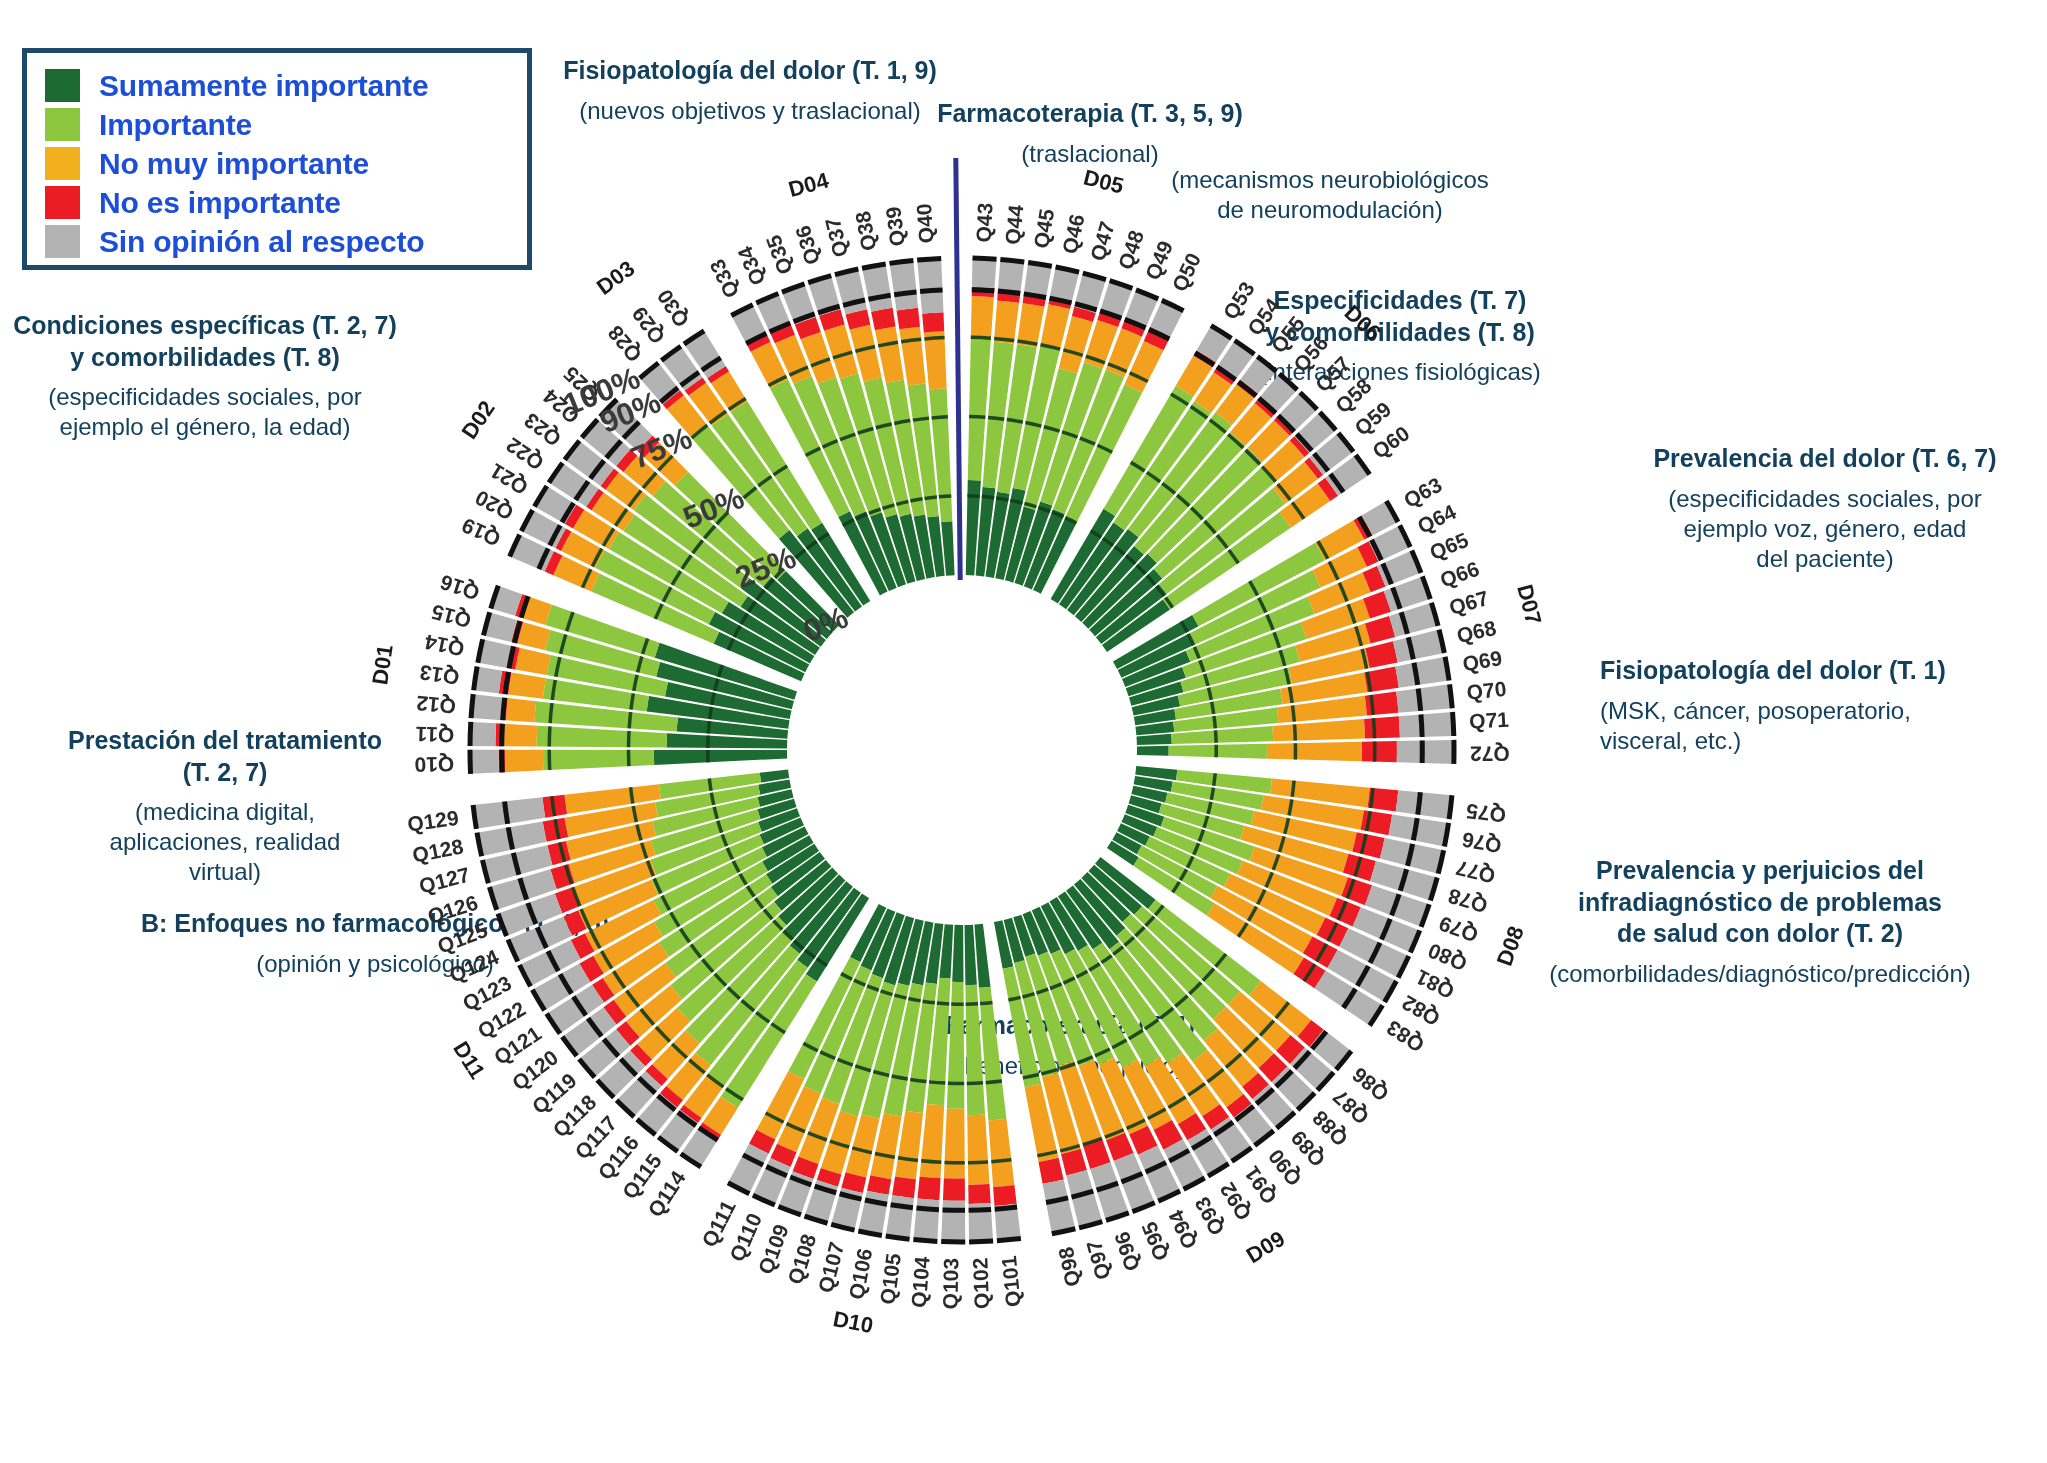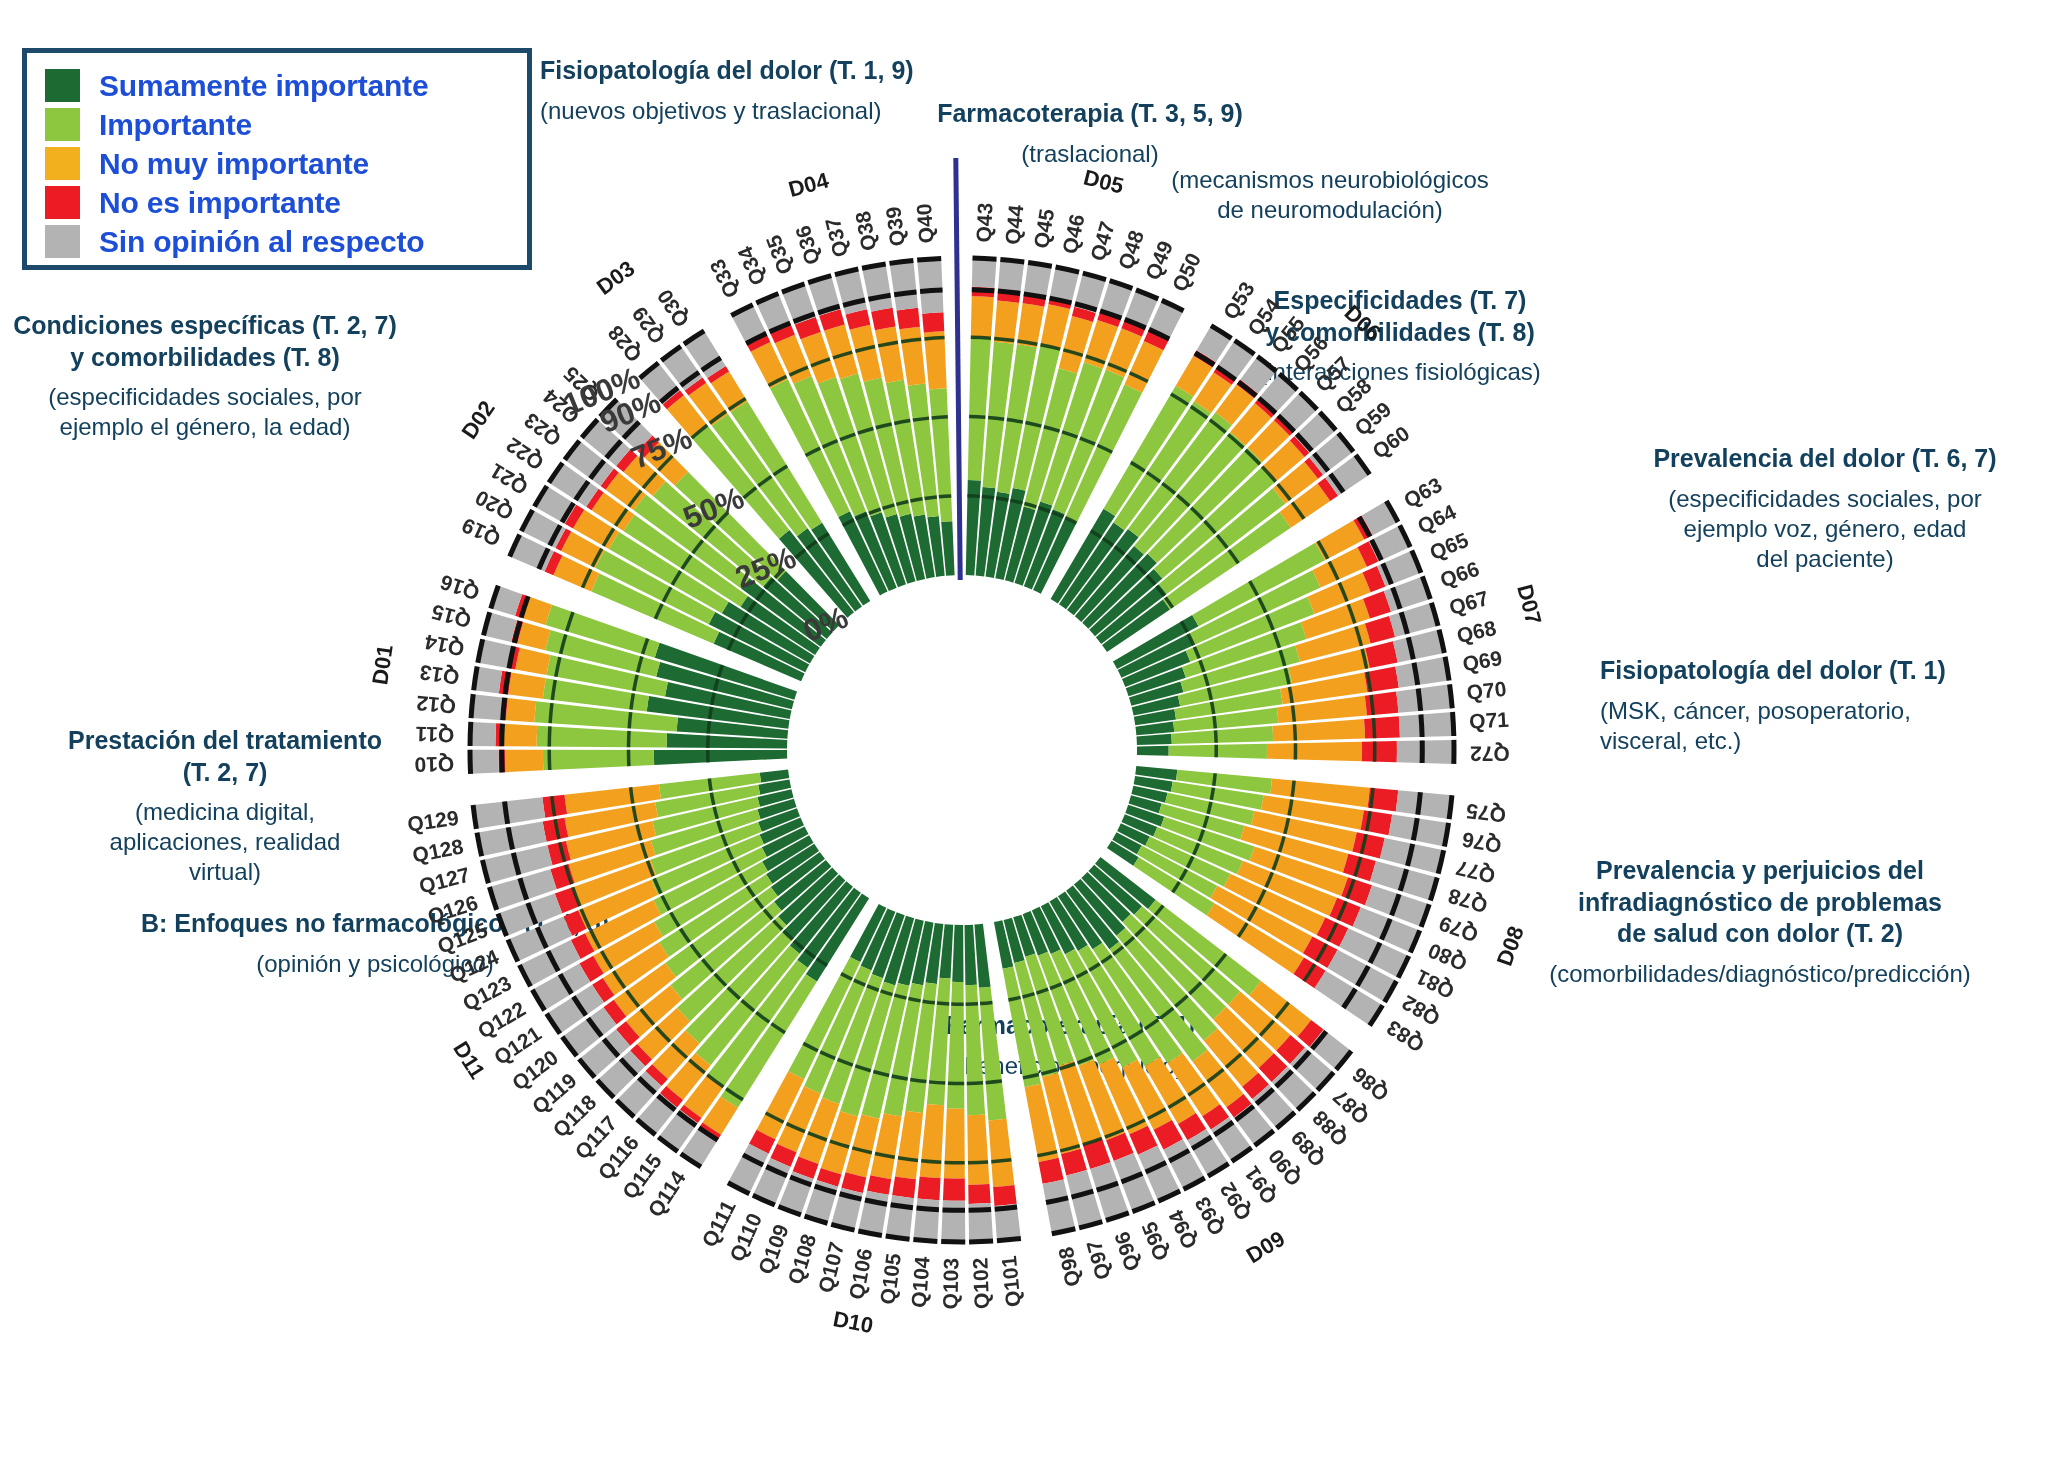--- a/index.html
+++ b/index.html
@@ -53,21 +53,21 @@
       <div class="legend-swatch" style="background: rgb(236, 28, 36);"></div>
       <div class="legend-label">No es importante</div>
     </div>
     <div class="legend-row">
       <div class="legend-swatch" style="background: rgb(179, 179, 179);"></div>
       <div class="legend-label">Sin opinión al respecto</div>
     </div>
   </div>
 
 <div id="annotations">
-    <div class="anno" style="left: 540px; top: 55px; width: 420px; text-align: left;">
+    <div class="anno" style="left: 540px; top: 55px; width: 420px; text-align: center;">
       <div class="hd">Fisiopatología del dolor (T. 1, 9)</div>
       <span class="gap"></span>
       <div class="sb">(nuevos objetivos y traslacional)</div>
     </div>
     <div class="anno" style="left: 900px; top: 62px; width: 380px; text-align: center; margin-top: 36px;">
       <div class="hd">Farmacoterapia (T. 3, 5, 9)</div>
       <span class="gap"></span>
       <div class="sb">(traslacional)</div>
     </div>
     <div class="anno" style="left: 1080px; top: 156px; width: 500px; text-align: center;">

